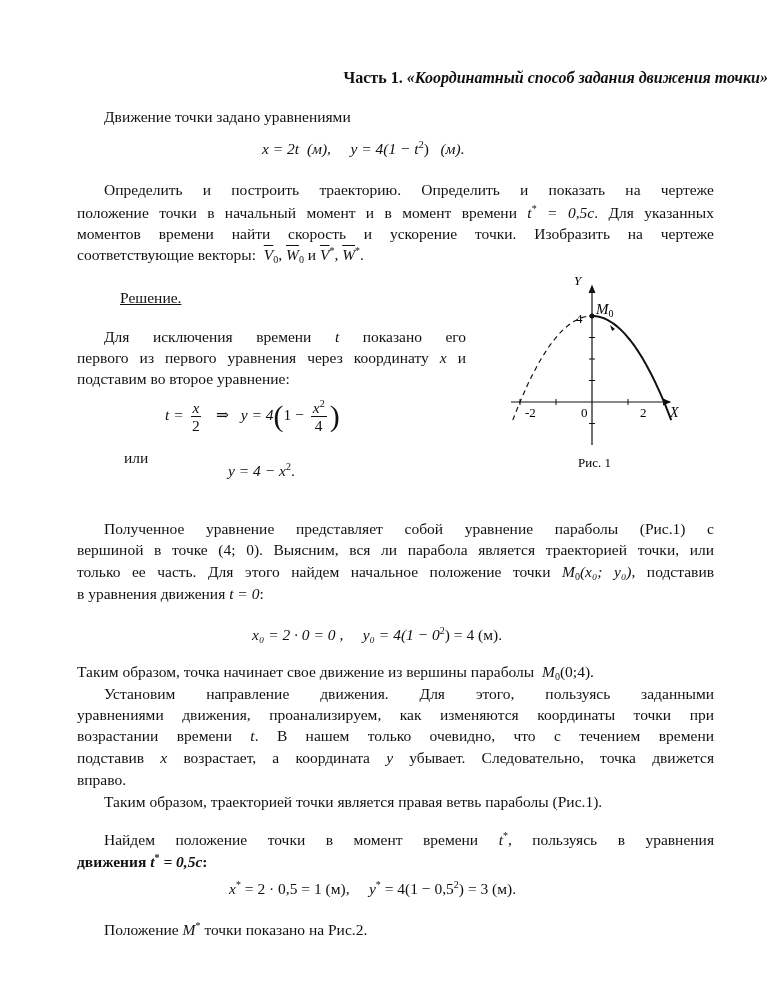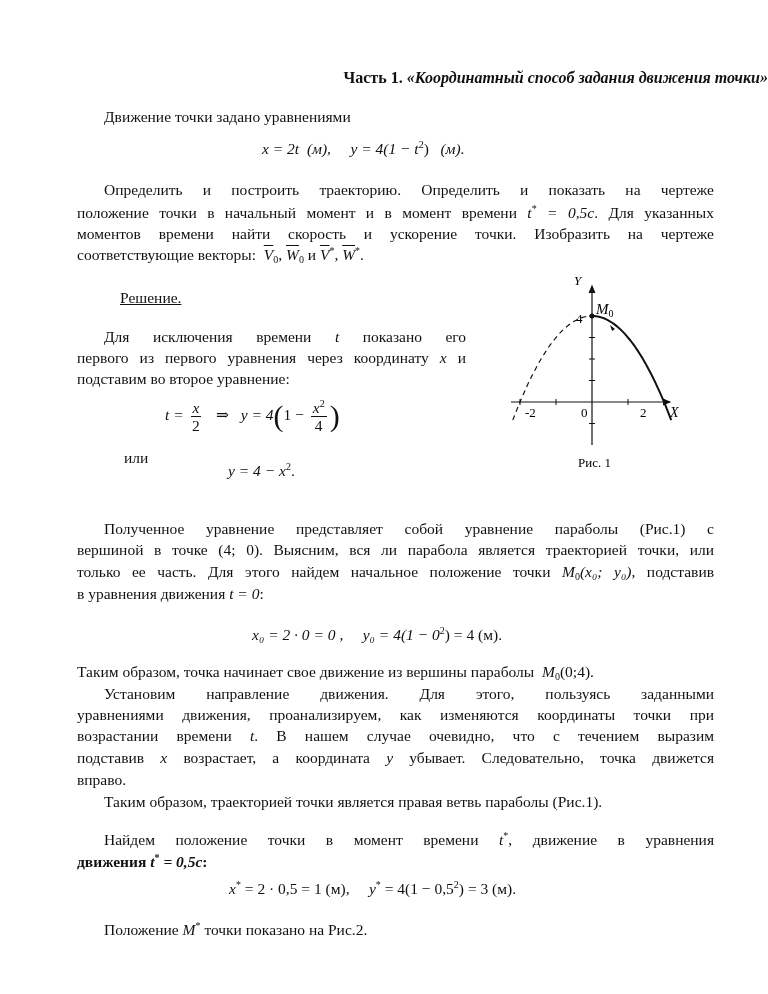--- a/index.html
+++ b/index.html
@@ -136,36 +136,36 @@
 
 <div class="line" style="top:662px; left:77px;">
   <span>Таким образом, точка начинает свое движение из вершины параболы</span>&nbsp;
   <i class="m">M</i><sub>0</sub><span>(0;4).</span>
 </div>
 
 <div class="just" style="top:684px; left:104px; width:610px;">Установим направление движения. Для этого, пользуясь заданными</div>
 <div class="just" style="top:705px; left:77px; width:637px;">уравнениями движения, проанализируем, как изменяются координаты точки при</div>
 <div class="just" style="top:726px; left:77px; width:637px;">
   <span>возрастании времени</span>
-  <span><i class="m">t</i><span>. В нашем случае очевидно, что с течением выразим</span></span>
+  <span><i class="m">t</i><span>. В нашем только очевидно, что с течением времени</span></span>
 </div>
 <div class="just" style="top:748px; left:77px; width:637px;">
   <span>подставив</span>
   <i class="m">x</i>
   <span>возрастает, а координата</span>
   <i class="m">y</i>
   <span>убывает. Следовательно, точка движется</span>
 </div>
 <div class="line" style="top:770px; left:77px;">вправо.</div>
 
 <div class="line" style="top:792px; left:104px;">Таким образом, траекторией точки является правая ветвь параболы (Рис.1).</div>
 
 <div class="just" style="top:830px; left:104px; width:610px;">
   <span>Найдем положение точки в момент времени</span>
-  <span><i class="m">t</i><sup>*</sup><span>, движение в уравнения</span></span>
+  <span><i class="m">t</i><sup>*</sup><span>, пользуясь в уравнения</span></span>
 </div>
 <div class="line" style="top:852px; left:77px;font-weight:bold;">
   <span>движения</span>&nbsp;<i class="m">t</i><sup>*</sup><i class="m"> = 0,5с</i><span>:</span>
 </div>
 
 <div class="eq" style="left:229px; top:879px;">
   <i class="m">x</i><sup>*</sup><span> = 2 · 0,5 = 1 (м),</span>&nbsp;&nbsp;&nbsp;&nbsp;
   <i class="m">y</i><sup>*</sup><span> = 4(1 − 0,5</span><sup>2</sup><span>) = 3 (м).</span>
 </div>
 

